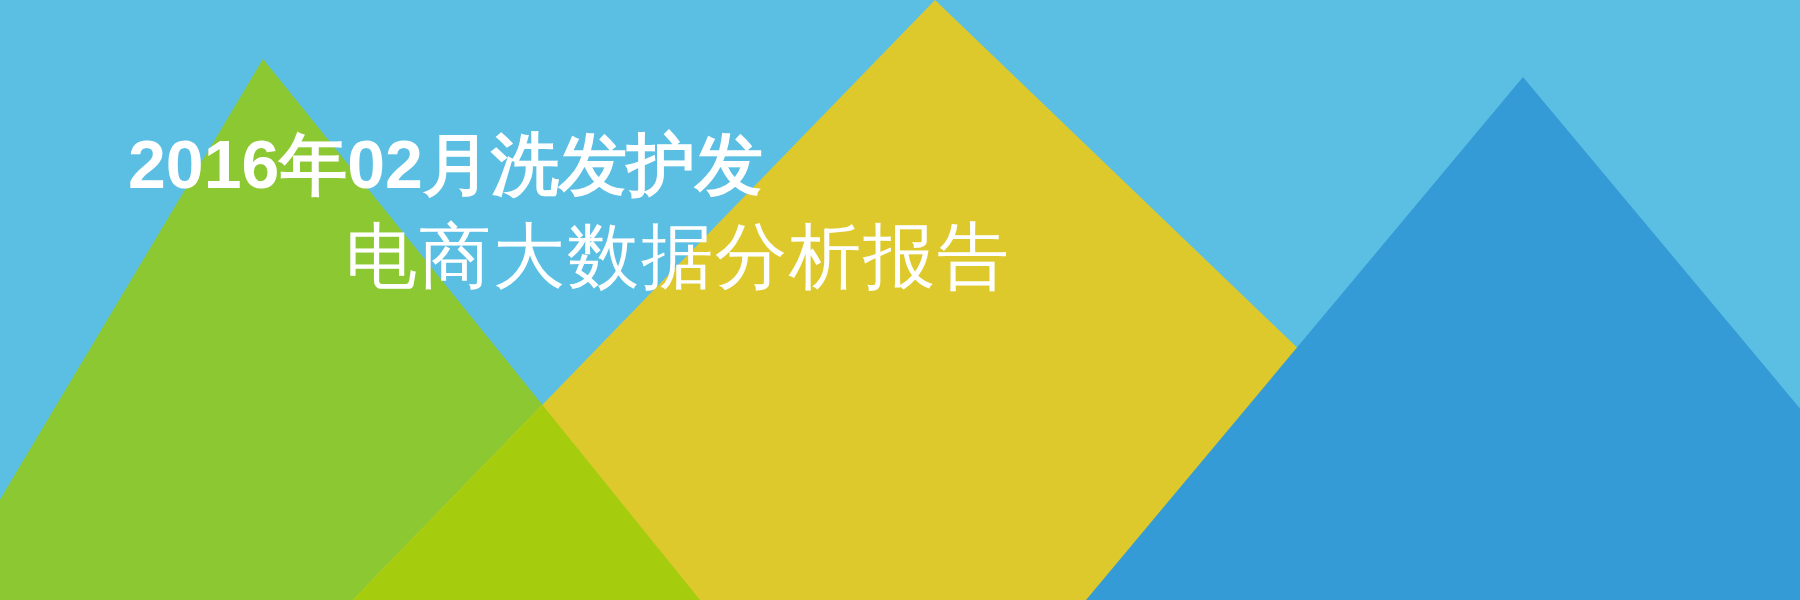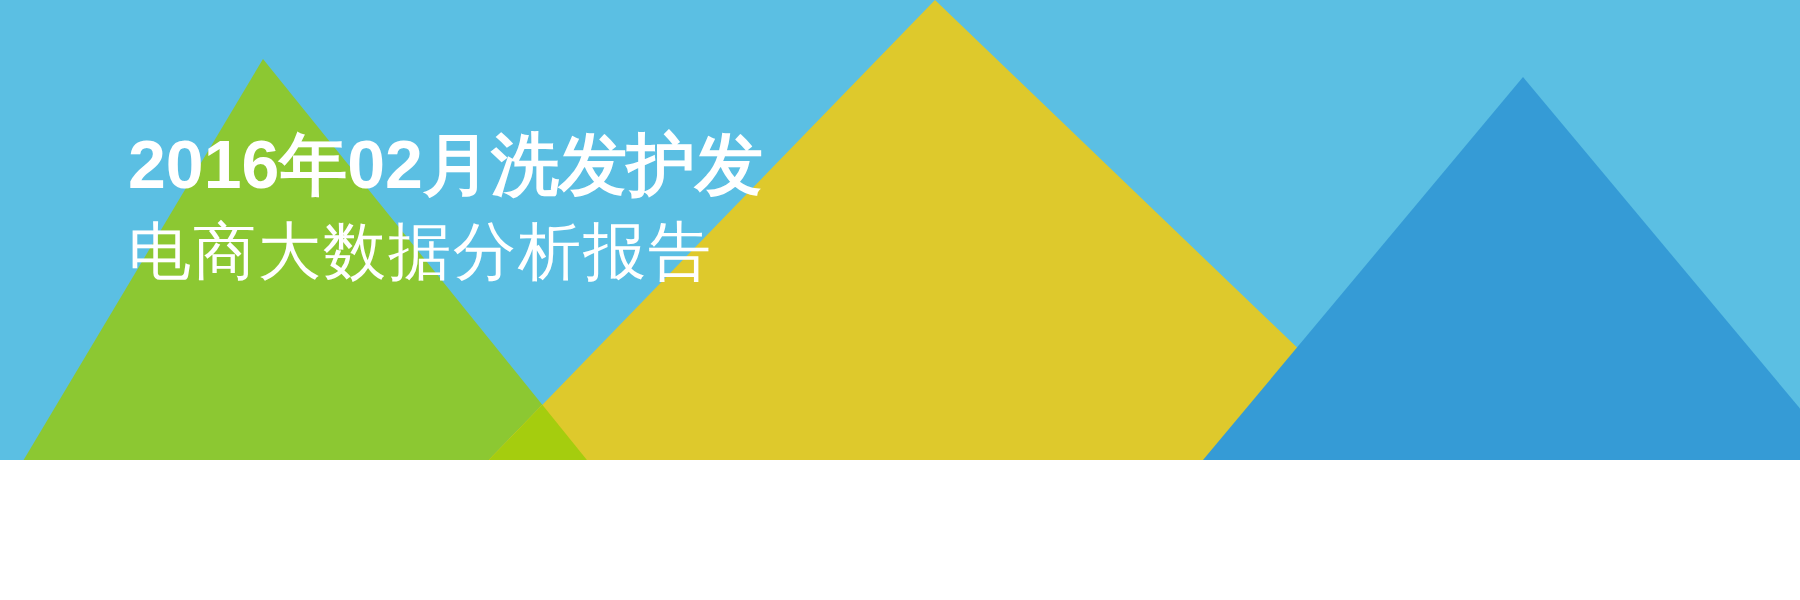--- a/index.html
+++ b/index.html
@@ -34,29 +34,30 @@
     line-height: 1.0;
     white-space: nowrap;
   }
   .title-line-1 {
     font-size: 68px;
     font-weight: 700;
     letter-spacing: 0px;
     margin-bottom: 22px;
   }
   .title-line-2 {
-    font-size: 63px;
+    font-size: 72px;
     font-weight: 400;
     letter-spacing: 2px;
+    text-align: center;
   }
 </style>
 </head>
 <body>
 
-<div id="stage" style="width: 1800px; height: 460px;">
+<div id="stage" style="width: 1800px; height: 600px;">
 
   <svg id="art" viewBox="0 0 1800 600" preserveAspectRatio="none">
 
     <rect id="bg-rect" x="0" y="0" width="1800" height="600" fill="#5BBFE3"></rect>
 
     <polygon id="green-tri" points="263,59 700,600 -60,600" fill="#8CC832"></polygon>
 
     <polygon id="yellow-tri" points="935,0 1560,600 353,600" fill="#DEC92C"></polygon>
 
     <polygon id="yellow-shadow" points="353,600 935,0 1560,600" clip-path="url(#clip-green)" transform="translate(0,0)" fill="#DEC92C"></polygon>

